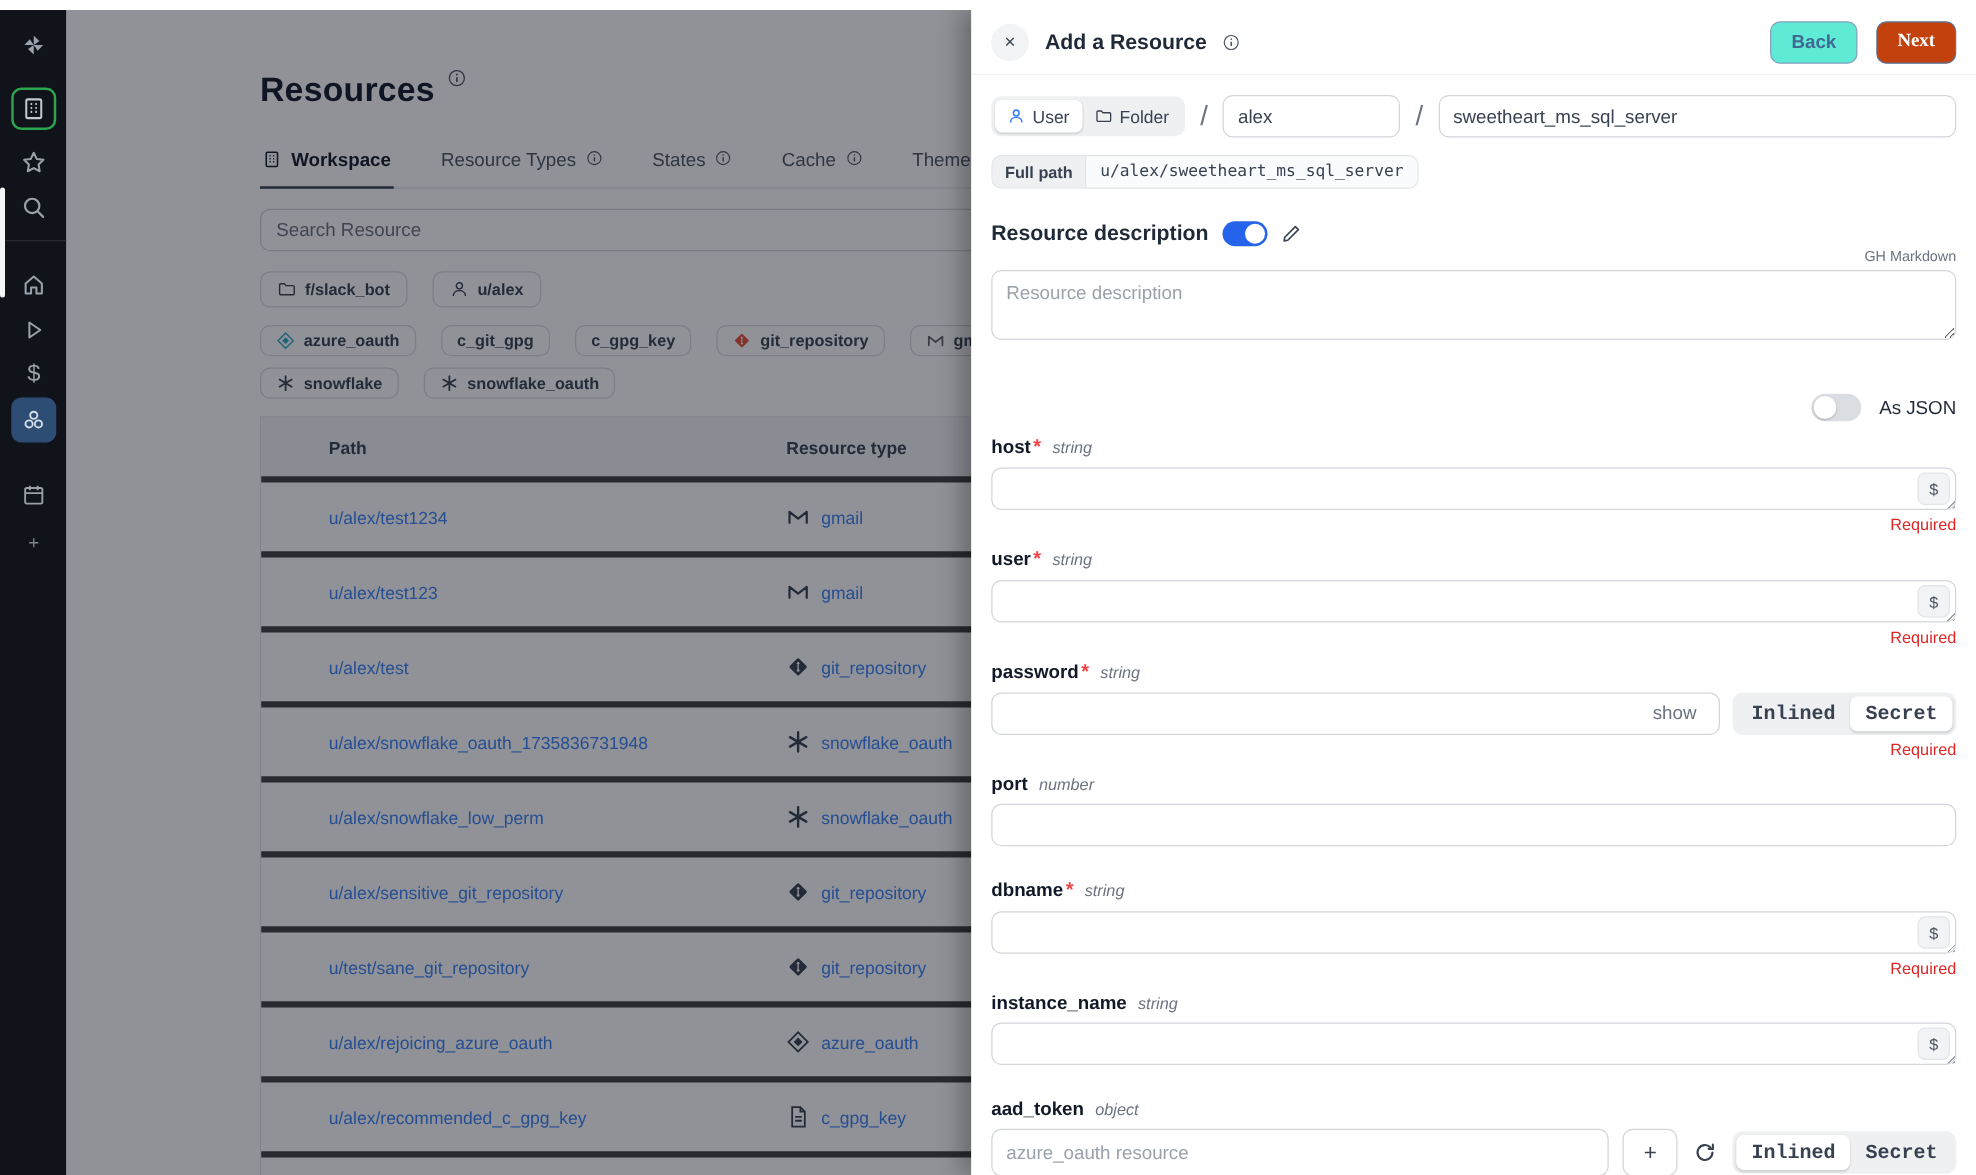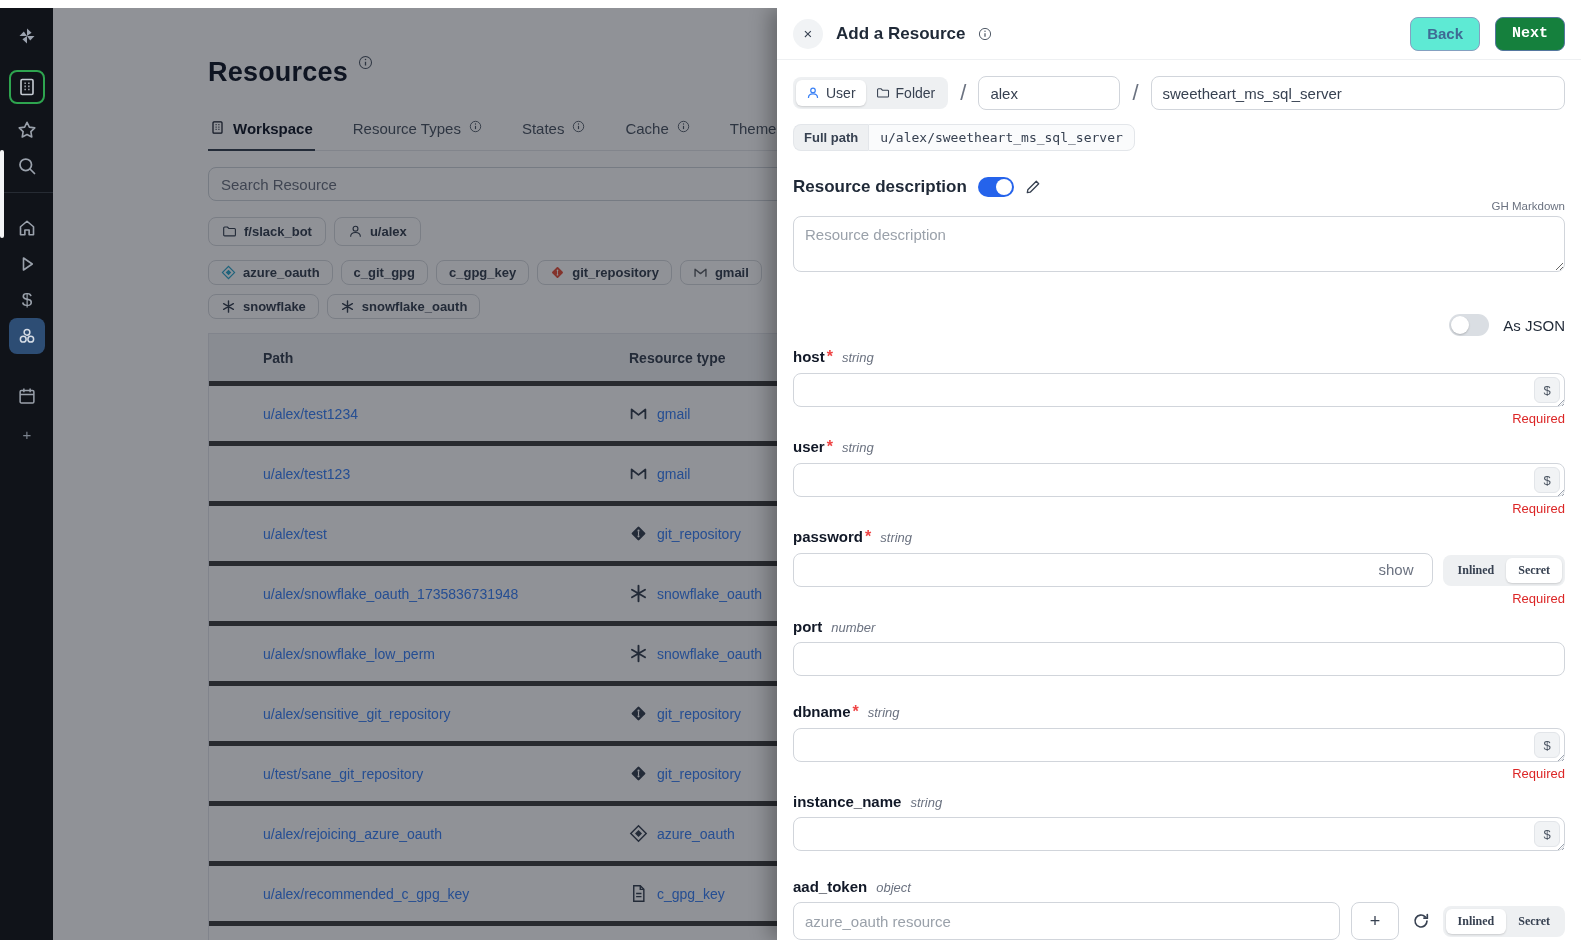--- a/index.html
+++ b/index.html
@@ -29,21 +29,21 @@
   .page { position:absolute; left:155px; top:0; width:980px; }
   .page-title-row { margin-top:28px; display:flex; align-items:center; gap:10px; }
   .page-title { font-size:27px; font-weight:bold; color:#111827; letter-spacing:0.2px;margin-top:21px; }
   .info-ic { color:#4b5563; }
   .tabs { margin-top:32px; display:flex; gap:36px; border-bottom:1px solid #e5e7eb; width:930px; }
   .tab { display:flex; align-items:flex-start; gap:8px; padding:0 2px 13px 2px; font-size:15px; color:#4b5563; position:relative; }
   .tab.active { color:#111827; font-weight:600; }
   .tab.active::after { content:""; position:absolute; left:0; right:0; bottom:-1px; height:2px; background:#374151; }
   .search-input { margin-top:16px; width:930px; height:34px; border:1px solid #cfd4da; border-radius:8px; padding:0 12px; font-size:15px; color:#374151; font-family:"Liberation Sans",sans-serif; background:#fff; }
   .search-input::placeholder { color:#6b7280; }
-  .chip-row { display:flex; gap:8px; align-items:center; }
+  .chip-row { display:flex; gap:20px; align-items:center; }
   .r1 { margin-top:16px; } .r2 { margin-top:14px; } .r3 { margin-top:9px; }
   .chip { display:inline-flex; align-items:center; gap:7px; border:1px solid #d7dade; border-radius:8px; background:#fff; padding:4px 12px; font-size:13px; font-weight:600; color:#374151; white-space:nowrap; }
   .chip.owner { padding:6px 13px; }
   .chip svg { width:15px; height:15px; }
 
   
   .res-table { margin-top:14px; width:1000px; border:1px solid #e3e6ea; border-bottom:none; }
   .t-head { display:flex; background:#f3f4f6; height:47px; align-items:center; font-size:14px; font-weight:600; color:#374151; }
   .t-row { display:flex; height:60px; align-items:center; border-top:5px solid #404040; background:#fff; font-size:14px; }
   .c-path { width:420px; padding-left:54px; }
@@ -54,21 +54,21 @@
 
   .dim-overlay { position:absolute; left:53px; top:8px; width:724px; height:932px; background:rgba(13,18,28,0.46); z-index:10; }
 
   
   .drawer { position:absolute; left:777px; top:8px; width:804px; height:932px; background:#fff; z-index:30; box-shadow:-8px 0 18px rgba(0,0,0,0.28); }
   .d-header { height:52px; display:flex; align-items:center; gap:13px; padding:0 16px; border-bottom:1px solid #eef0f2; }
   .close-btn { width:30px; height:30px; border-radius:50%; background:#f1f3f5; border:none; display:flex; align-items:center; justify-content:center; font-size:15px; color:#374151; cursor:pointer; }
   .d-title { font-size:17px; font-weight:bold; color:#1f2937; }
   .spacer { flex:1; }
   .back-btn { height:34px; padding:0 16px; background:#5eead4; border:1px solid #84a0c0; border-radius:8px; color:#3f6a94; font-size:15px; font-weight:600; font-family:inherit; }
-  .next-btn { height:34px; padding:0 16px; background:#15803d; border:1px solid #54779e; border-radius:8px; color:#fff; font-size:15px; font-weight:600; margin-left:2px; font-family:Liberation Mono, monospace; }
+  .next-btn { height:34px; padding:0 16px; background:#c2410c; border:1px solid #54779e; border-radius:8px; color:#fff; font-size:15px; font-weight:600; margin-left:2px; font-family:Liberation Serif, serif; }
 
   .path-row { margin:16px 16px 0; display:flex; align-items:center; gap:12px; }
   .seg { background:#eef0f2; border-radius:8px; padding:3px; display:flex; align-items:center; }
   .seg-btn { display:flex; align-items:center; gap:6px; padding:5px 10px; border-radius:6px; font-size:14px; color:#374151; border:none; background:transparent; font-family:inherit; }
   .seg-btn.sel { background:#fff; box-shadow:0 1px 2px rgba(0,0,0,0.15); }
   .seg-btn svg { width:14px; height:14px; }
   .user-ic-blue { color:#3b82f6; }
   .slash { font-size:22px; color:#6b7280; font-weight:300; }
   .owner-input { width:142px; height:34px; border:1px solid #d1d5db; border-radius:8px; padding:0 11px; font-size:15px; color:#374151; font-family:inherit; }
   .name-input { flex:1; height:34px; border:1px solid #d1d5db; border-radius:8px; padding:0 11px; font-size:15px; color:#374151; font-family:inherit; }
@@ -106,21 +106,21 @@
   .dollar-btn { position:absolute; right:5px; top:4px; width:26px; height:26px; background:#f1f3f5; border:1px solid #e2e5e9; border-radius:6px; font-size:13px; color:#4b5563; display:flex; align-items:center; justify-content:center; font-family:inherit; }
   .corner { position:absolute; right:1px; bottom:1px; width:9px; height:9px;
     background:repeating-linear-gradient(135deg, transparent 0 2px, #9ca3af 2px 3px);
     clip-path:polygon(100% 0, 100% 100%, 0 100%); }
   .required { margin-top:4px; text-align:right; font-size:13px; color:#dc2626; }
 
   .pw-row { display:flex; align-items:center; gap:10px; margin-top:7px; }
   .pw-wrap { position:relative; flex:1; }
   .show-btn { position:absolute; right:13px; top:7px; background:none; border:none; font-size:15px; color:#6b7280; font-family:inherit; }
   .seg2 { background:#eef0f2; border-radius:8px; padding:3px; display:flex; }
-  .seg2-btn { padding:5px 12px; border-radius:6px; font-size:12px; font-weight:600; color:#374151; border:none; background:transparent; font-family:Liberation Serif, serif; white-space:nowrap; }
+  .seg2-btn { padding:5px 12px; border-radius:6px; font-size:16px; font-weight:600; color:#374151; border:none; background:transparent; font-family:Liberation Mono, monospace; white-space:nowrap; }
   .seg2-btn.sel { background:#fff; box-shadow:0 1px 2px rgba(0,0,0,0.15); }
 
   .aad-row { display:flex; align-items:center; gap:11px; margin-top:7px; }
   .aad-input { width:560px; height:38px; border:1px solid #d1d5db; border-radius:8px; padding:0 11px; font-size:15px; color:#374151; font-family:inherit; }
   .aad-input::placeholder { color:#9aa1aa; }
   .plus-btn { width:48px; height:38px; border:1px solid #d1d5db; border-radius:8px; background:#fff; font-size:18px; color:#374151; font-family:inherit; }
   .refresh-btn { border:none; background:none; color:#374151; padding:2px; } .refresh-btn svg { width:18px; height:18px; }
 </style>
 </head>
 <body>

